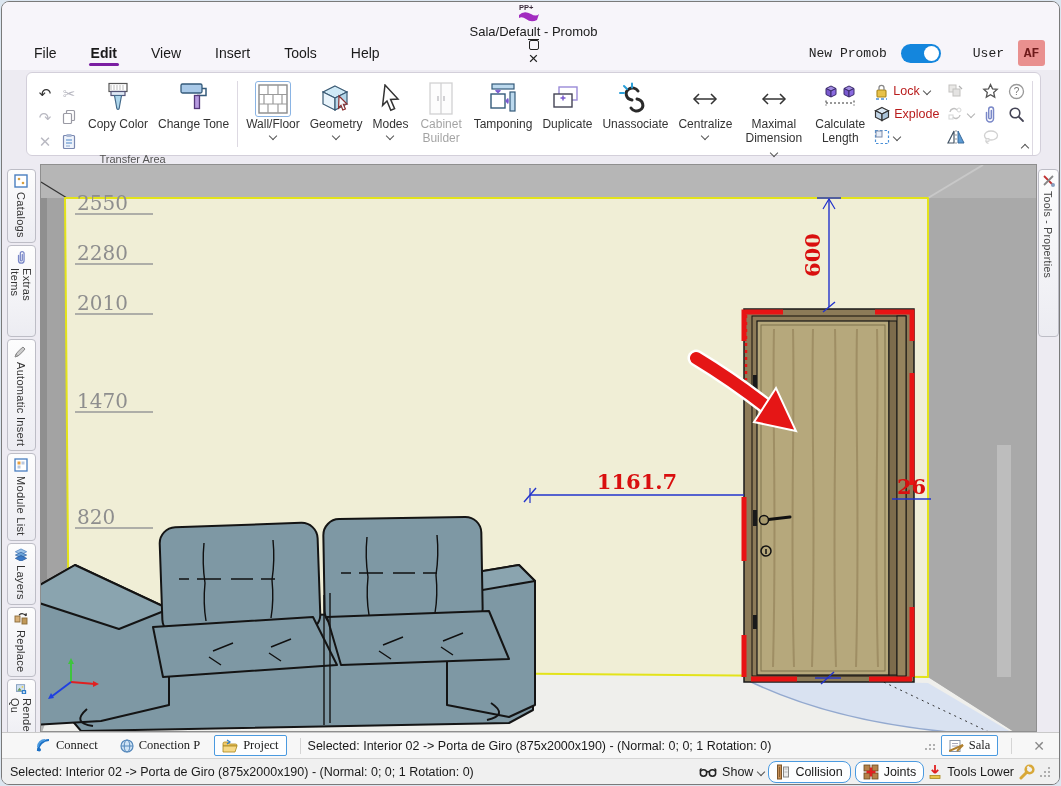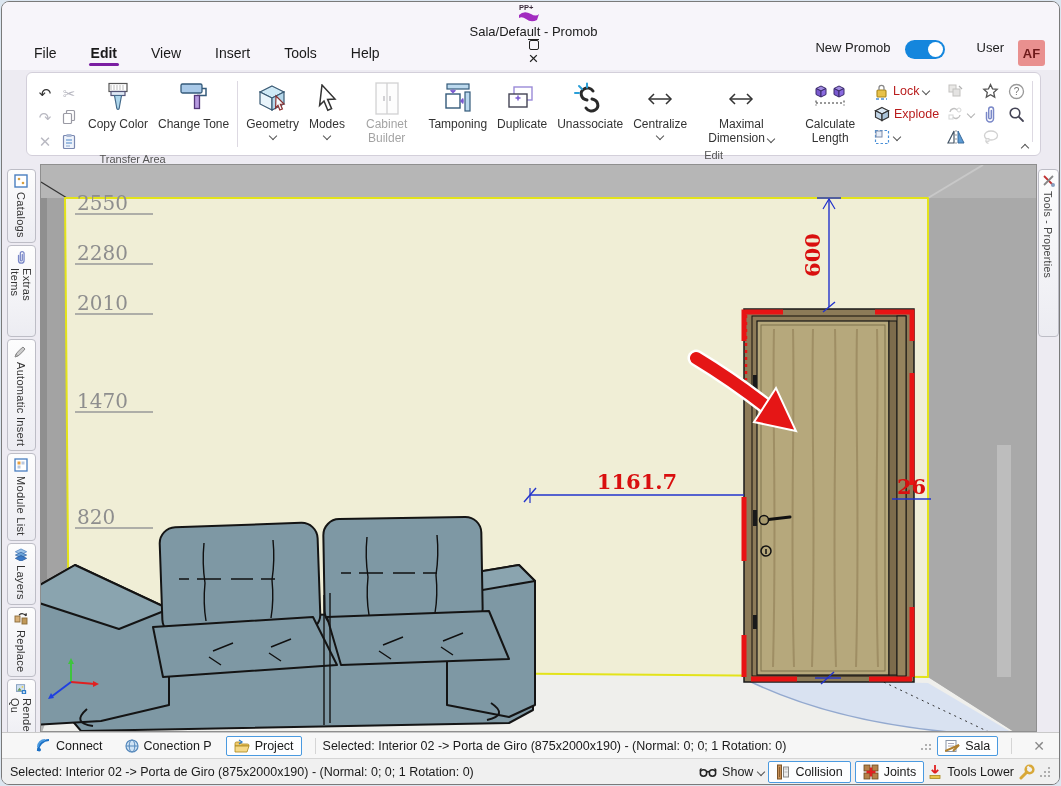--- a/index.html
+++ b/index.html
@@ -13,21 +13,21 @@
   .wbtn { width:40px; height:28px; display:flex; align-items:center; justify-content:center; color:#222; }
   .glyph-min { width:11px; border-top:1.3px solid #222; display:inline-block; }
   .glyph-max { width:10px; height:10px; border:1.3px solid #222; border-radius:2px; display:inline-block; }
   .glyph-close { font-size:17px; line-height:1; }
 
   
   .menubar { position:absolute; top:34px; left:0; right:0; height:34px; display:flex; align-items:center; padding:0 14px 0 30px; }
   .menu-item { font-size:14px; color:#1a1a1a; margin-right:30px; position:relative; padding:4px 2px; }
   .menu-item.active { font-weight:bold; }
   .menu-item.active::after { content:""; position:absolute; left:0; right:0; bottom:-1px; height:3px; border-radius:2px; background:#7b1fa2; }
-  .menu-right { margin-left:auto; display:flex; align-items:flex-start; gap:14px; }
+  .menu-right { margin-left:auto; display:flex; align-items:center; gap:14px;font-family:Liberation Mono, monospace; }
   .newpromob { font-size:13px; color:#222; }
   .toggle { width:40px; height:19px; border-radius:10px; background:#1486dd; position:relative; }
   .toggle .knob { position:absolute; top:2px; right:2px; width:15px; height:15px; border-radius:50%; background:#fff; }
   .userlbl { font-size:13px; color:#222; margin-left:18px; }
   .avatar { width:27px; height:26px; background:#e9908f; color:#6e1a1a; font-weight:bold; font-size:13px; display:flex; align-items:center; justify-content:center; border-radius:3px; }
 
   
   .ribbon { position:absolute; top:68px; left:0; right:0; height:94px; background:#edebf2; }
   .ribbon-panel { position:absolute; left:24px; right:18px; top:2px; bottom:8px; background:#fff; border:1px solid #d3cfda; border-radius:6px; display:flex; align-items:stretch; padding:2px 4px; }
   .rgroup { display:flex; flex-direction:column; }
@@ -59,28 +59,28 @@
   .rtabs { position:absolute; right:0; top:0; bottom:0; width:22px; padding-top:5px; display:flex; flex-direction:column; align-items:center; background:#edebf2; }
   .rtab { width:21px; border:1px solid #bdbdc6; border-radius:4px; background:linear-gradient(#fdfdfd,#ececf2); display:flex; flex-direction:column; align-items:center; padding:4px 0; gap:4px; height:168px; }
   .rtab .vtext { font-size:10.5px; color:#444; }
   .viewport { position:absolute; left:38px; right:22px; top:0; bottom:0; border:1px solid #8f8f8f; background:#b6b6b6; overflow:hidden; }
   .viewport svg { display:block; }
   .wallmark { font-family:"DejaVu Serif",serif; font-size:20px; fill:#8e8e8e; }
   .dimtxt { font-family:"DejaVu Serif",serif; font-size:21px; font-weight:bold; fill:#d90f0f; }
 
   
   .bar1 { position:absolute; left:0; right:0; bottom:26px; height:26px; background:#f7f7f7; border-top:1px solid #c9c9c9; display:flex; align-items:center; padding:0 6px 0 26px; font-size:12.5px; color:#1a1a1a; }
-  .btab { display:flex; align-items:center; gap:5px; padding:2px 7px; border:1px solid transparent; border-radius:2px; margin-right:6px; white-space:nowrap; }
+  .btab { display:flex; align-items:center; gap:5px; padding:2px 7px; border:1px solid transparent; border-radius:2px; margin-right:6px; white-space:nowrap;font-family:Liberation Serif, serif; }
   .btab.sel { border-color:#4a9ae0; background:#fdfeff; }
   .bsep { width:1px; height:16px; background:#d5d5d5; margin:0 7px; }
   .seltext { white-space:nowrap; overflow:hidden; }
   .bar1-right { margin-left:auto; display:flex; align-items:center; gap:6px; }
   .bar2 { position:absolute; left:0; right:0; bottom:0; height:26px; background:#f0f0f0; border-top:1px solid #d5d5d5; display:flex; align-items:center; padding:0 8px 0 8px; font-size:12.5px; color:#1a1a1a; }
   .bar2-right { margin-left:auto; display:flex; align-items:center; gap:4px; }
-  .bbtn { display:flex; align-items:center; gap:5px; padding:2px 7px; border:1px solid #4a9ae0; border-radius:2px; background:#fdfeff; white-space:nowrap; }
+  .bbtn { display:flex; align-items:center; gap:5px; padding:2px 7px; border:1px solid #4a9ae0; border-radius:8px; background:#fdfeff; white-space:nowrap; }
   .plain { display:flex; align-items:center; gap:5px; white-space:nowrap; }
   .xclose { color:#888; font-size:14px; padding:0 8px; }
 </style>
 </head>
 <body>
 
 <div class="win">
 
   <div class="titlebar">
     <span class="appicon">
@@ -166,20 +166,34 @@
             <span class="rlabel">Change Tone</span>
           </button>
         </div>
         <div class="glabel">Transfer Area</div>
       </div>
 
       <div class="vsep"></div>
 
       <div class="rgroup" style="flex:1">
         <div class="rbtns">
+          <button class="rbtn">
+            <span class="ric">
+                <span class="icbox sel">
+              <svg width="30" height="30" viewBox="0 0 30 30">
+                    <rect x="1" y="1" width="28" height="28" fill="#fff" stroke="#8a8a8a" stroke-width="1.4"></rect>
+                    <path d="M1,10.5 h28 M1,20 h28 M10,1 v9.5 M20,1 v9.5 M6,10.5 v9.5 M15,10.5 v9.5 M24,10.5 v9.5 M10,20 v9 M20,20 v9" stroke="#9a9a9a" stroke-width="1.2" fill="none"></path>
+                  </svg>
+            </span>
+              </span>
+            <span class="rlabel">Wall/Floor</span>
+            <span class="chevrow">
+                <span class="chev"></span>
+              </span>
+          </button>
           <button class="rbtn">
             <span class="ric">
               <svg width="32" height="32" viewBox="0 0 32 32">
                   <polygon points="15,3 27,9 15,15 3,9" fill="#cfe9f6" stroke="#3a5a74" stroke-width="1.2"></polygon>
                   <polygon points="3,9 15,15 15,27 3,21" fill="#e9f4fb" stroke="#3a5a74" stroke-width="1.2"></polygon>
                   <polygon points="27,9 15,15 15,27 27,21" fill="#b5d7ea" stroke="#3a5a74" stroke-width="1.2"></polygon>
                   <polygon points="19,13 27,21 23.4,21.2 25.4,26 22.8,27 21,22.3 18.6,25" fill="#f5fafd" stroke="#8a3030" stroke-width="1.2"></polygon>
                 </svg>
             </span>
             <span class="rlabel">Geometry</span>

